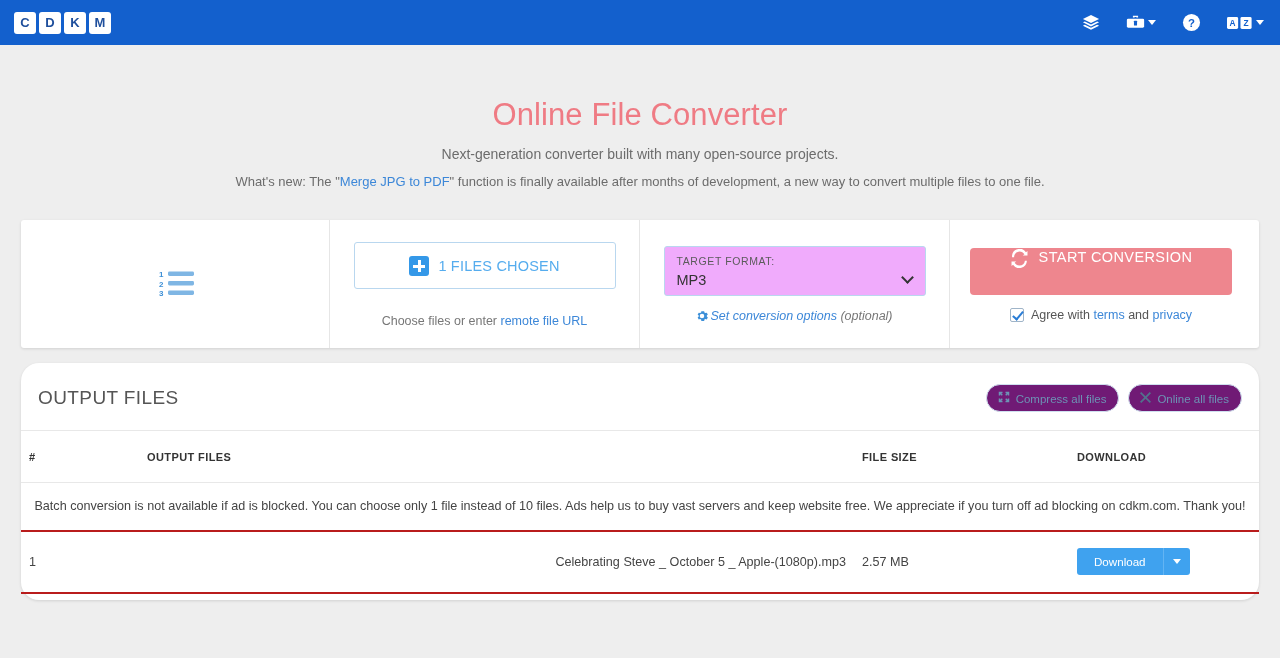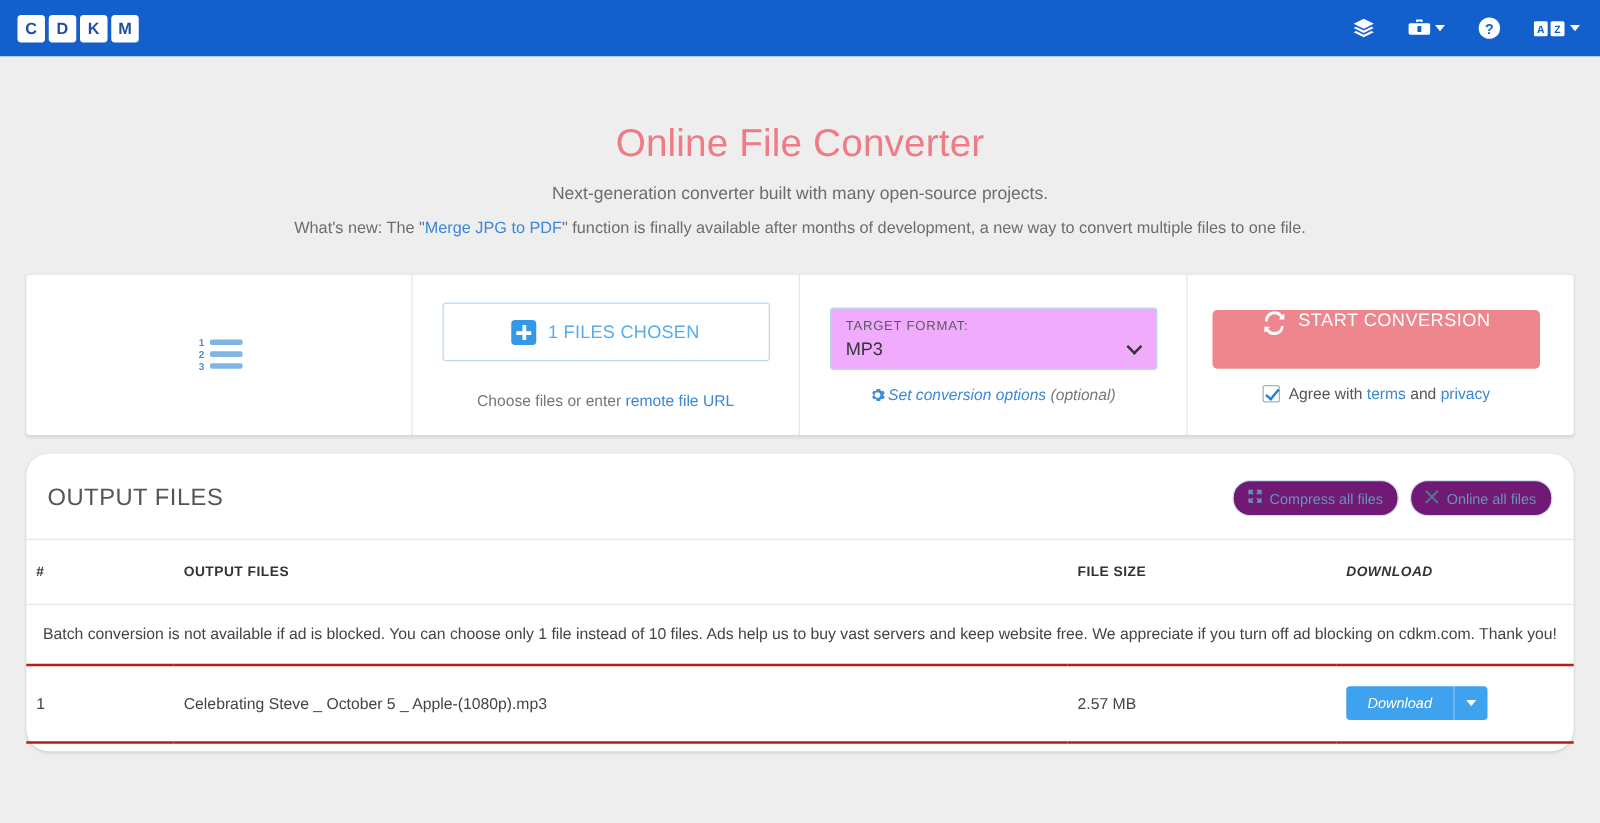--- a/index.html
+++ b/index.html
@@ -274,23 +274,23 @@
   table.files th {
     font-size: 11px;
     color: #333333;
     font-weight: bold;
     letter-spacing: 0.4px;
     text-align: left;
     padding: 20px 8px 19px 8px;
     border-bottom: 1px solid #e8e8e8;
   }
   th.c-num, td.c-num { width: 118px; padding-left: 22px; }
-  th.c-name, td.c-name { width: 715px; }
+  th.c-name, td.c-name { width: 715px; text-align: right; }
   th.c-size, td.c-size { width: 215px; }
-  th.c-dl, td.c-dl { width: 190px; font-style: italic; }
+  th.c-dl, td.c-dl { width: 190px; }
 
   td.notice {
     text-align: center;
     color: #ef8a92;
     font-size: 11.6px;
     padding: 16px 10px 15px 10px;
     border-bottom: 1px solid #e8e8e8;
   }
   table.files td {
     font-size: 12.6px;

